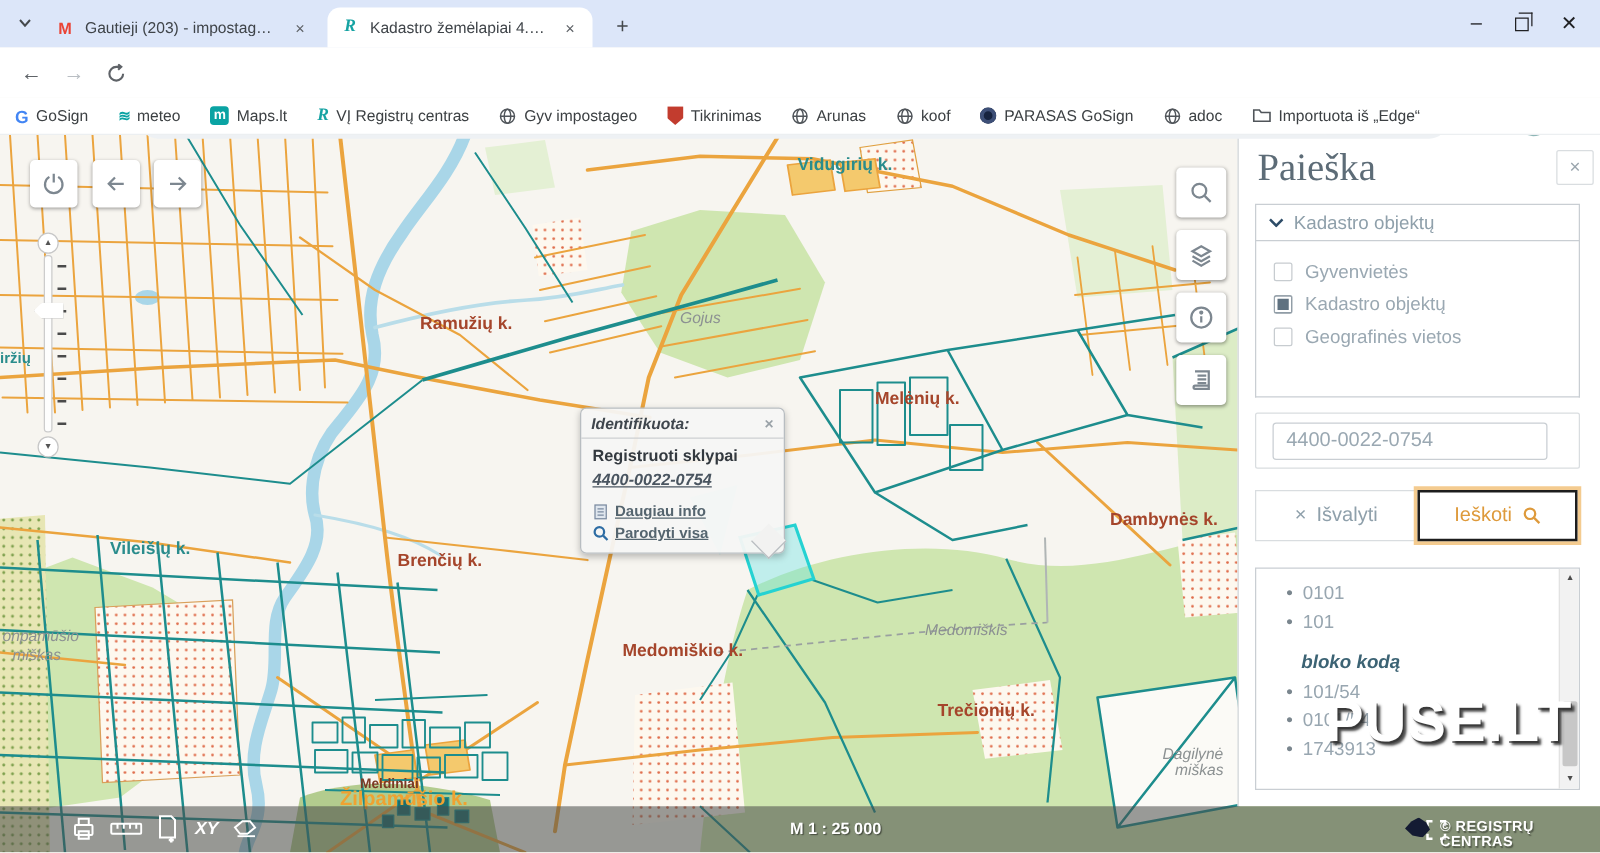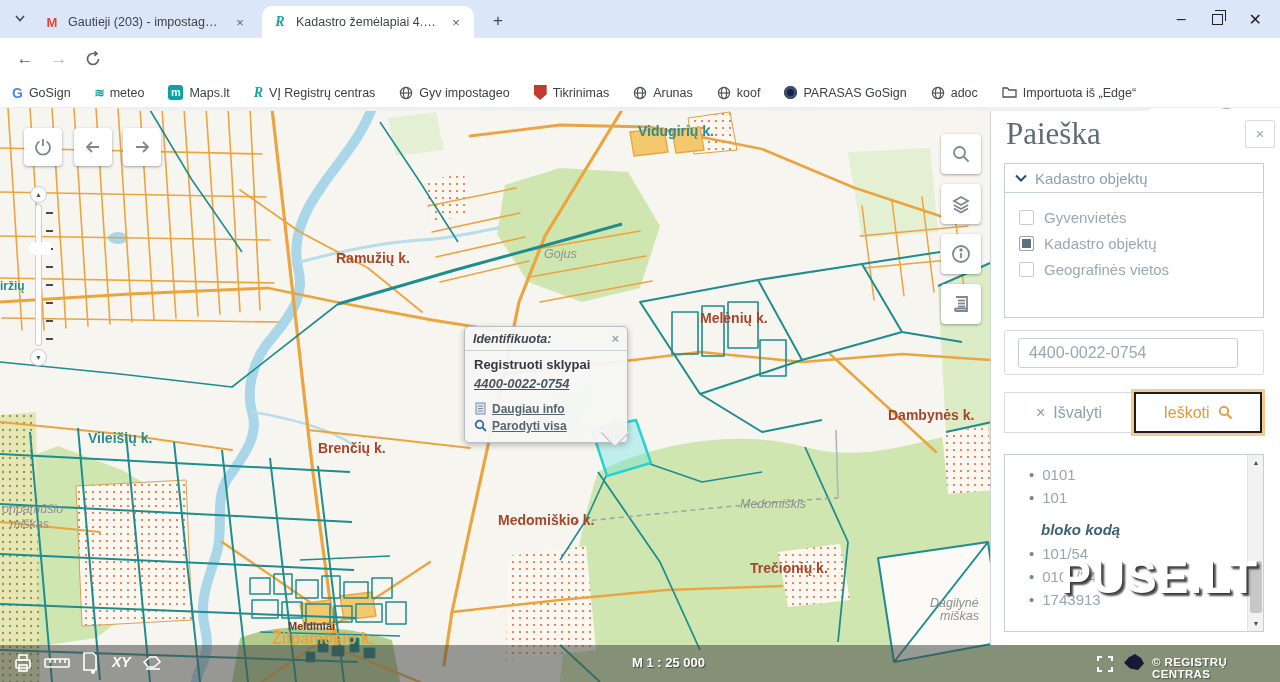--- a/index.html
+++ b/index.html
@@ -60,21 +60,21 @@
   .slider .handle { position:absolute; left:-3px; width:24px; height:13px; background:#fff; box-shadow:0 1px 2px rgba(0,0,0,.4); clip-path:polygon(0 50%,28% 0,100% 0,100% 100%,28% 100%); }
 
   
   .popup { position:absolute; left:464px; top:326px; width:164px; z-index:15; background:rgba(245,245,244,.95); border:1px solid #b8bdc1; border-radius:5px; box-shadow:0 2px 6px rgba(0,0,0,.25); font-size:12px; color:#3f464d; }
   .popup .hdr { display:flex; align-items:center; padding:5px 8px 4px; border-bottom:1px solid #cdd0d2; font-weight:bold; font-style:italic; font-size:12.5px; }
   .popup .hdr .x { margin-left:auto; color:#9aa2a8; font-weight:bold; font-style:normal; }
   .popup .bd { padding:6px 9px 9px; }
   .popup .sub { font-weight:bold; font-size:13px; color:#33393f; }
   .popup a { color:#55656f; font-weight:bold; text-decoration:underline; }
   .popup .code { display:inline-block; margin:4px 0 8px; font-style:italic; font-size:13px; color:#4a5560; }
-  .popup .lnkrow { display:flex; align-items:flex-start; gap:5px; margin-top:3px; }
+  .popup .lnkrow { display:flex; align-items:flex-end; gap:5px; margin-top:3px; }
   .popup .tail { position:absolute; left:140px; top:96px; width:20px; height:20px; background:#f2f2f1; border-right:1px solid #b8bdc1; border-bottom:1px solid #b8bdc1; transform:rotate(45deg); }
 
   
   .sidebar { position:absolute; left:990px; top:108px; width:290px; height:537px; background:#fff; border-left:1px solid #cfd3d6; z-index:10; }
   .sb-title { position:absolute; left:15px; top:8px; font-family:"Liberation Serif",serif; font-size:31px; color:#5d6c77; }
   .sb-close { position:absolute; left:254px; top:12px; width:30px; height:28px; border:1px solid #d9dde0; border-radius:2px; color:#9aa5ad; font-size:15px; text-align:center; line-height:26px; }
   .sb-drop { position:absolute; left:13px; top:55px; width:260px; height:30px; border:1px solid #c9ced3; display:flex; align-items:center; gap:8px; padding:0 10px; font-size:15px; color:#8fa0ab; }
   .sb-checks { position:absolute; left:13px; top:84px; width:260px; height:126px; border:1px solid #c9ced3; border-top:none; padding:12px 0 0 14px; }
   .chk-row { display:flex; align-items:center; gap:10px; height:26px; font-size:15px; color:#9aa8b2; }
   .chk { width:15px; height:15px; border:1px solid #c7ccd0; background:#fff; border-radius:2px; }
@@ -87,21 +87,21 @@
   .sb-results { position:absolute; left:13px; top:346px; width:260px; height:178px; border:1px solid #c9ced3; background:#fff; overflow:hidden; }
   .res-item { display:flex; gap:8px; font-size:15px; color:#98a6b0; padding:3px 0 3px 24px; }
   .res-item .b { color:#7a868e; }
   .res-head { font-size:15px; font-weight:bold; font-style:italic; color:#3c6374; padding:12px 0 4px 36px; }
   .vsb { position:absolute; right:0; top:0; width:16px; height:100%; background:#f2f2f2; border-left:1px solid #e2e2e2; }
   .vsb .ar { position:absolute; left:0; width:16px; height:15px; color:#4c4c4c; font-size:7px; text-align:center; line-height:15px; }
   .vsb .thumb { position:absolute; left:2px; top:106px; width:12px; height:52px; background:#c7c7c7; border-radius:2px; }
 
   
   .btoolbar { position:absolute; left:0; top:645px; width:1280px; height:37px; background:rgba(72,74,72,.55); z-index:30; }
-  .btool { position:absolute; top:8px; }
+  .btool { position:absolute; top:8px;margin-left:44px; }
   .btool svg { stroke:#fff; fill:none; stroke-width:1.6; }
   .scale { position:absolute; left:632px; top:10px; color:#fff; font-weight:bold; font-size:13px; text-shadow:1px 1px 1px rgba(0,0,0,.5); }
   .xy { color:#fff; font-weight:bold; font-size:14px; font-style:italic; }
   .rc-cr { position:absolute; left:1152px; top:11px; color:#fff; font-weight:bold; font-size:11.5px; letter-spacing:.4px; text-shadow:1px 1px 1px rgba(0,0,0,.4); }
   .lt-blob { position:absolute; left:1124px; top:9px; width:20px; height:16px; background:#141b33; clip-path:polygon(0 55%,25% 20%,55% 0,85% 25%,100% 60%,70% 100%,30% 90%); }
 
   
   .watermark { position:absolute; right:22px; top:556px; z-index:40; color:#fff; font-weight:bold; line-height:.92; pointer-events:none; }
   .watermark .w1 { font-size:46px; letter-spacing:1px; text-shadow:3px 3px 2px rgba(45,45,45,.85),1px 1px 0 rgba(45,45,45,.6); }
   .watermark .w2 { font-size:52px; letter-spacing:2px; text-shadow:3px 4px 2px rgba(45,45,45,.85),1px 1px 0 rgba(45,45,45,.6); }

